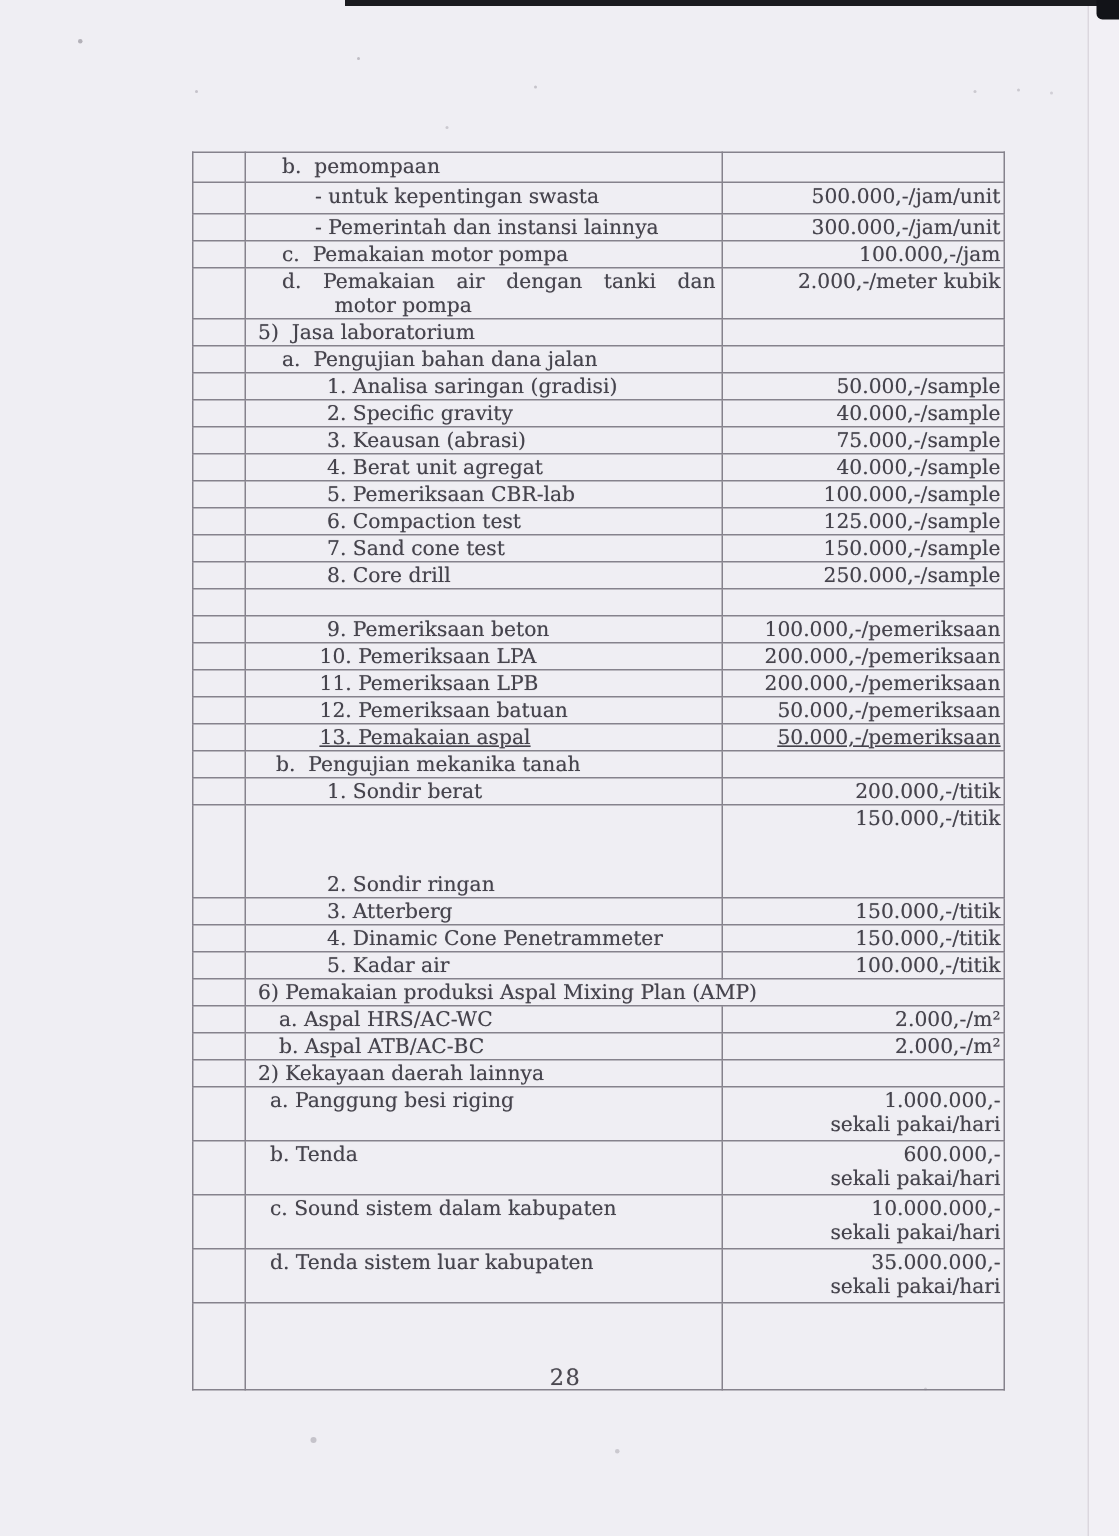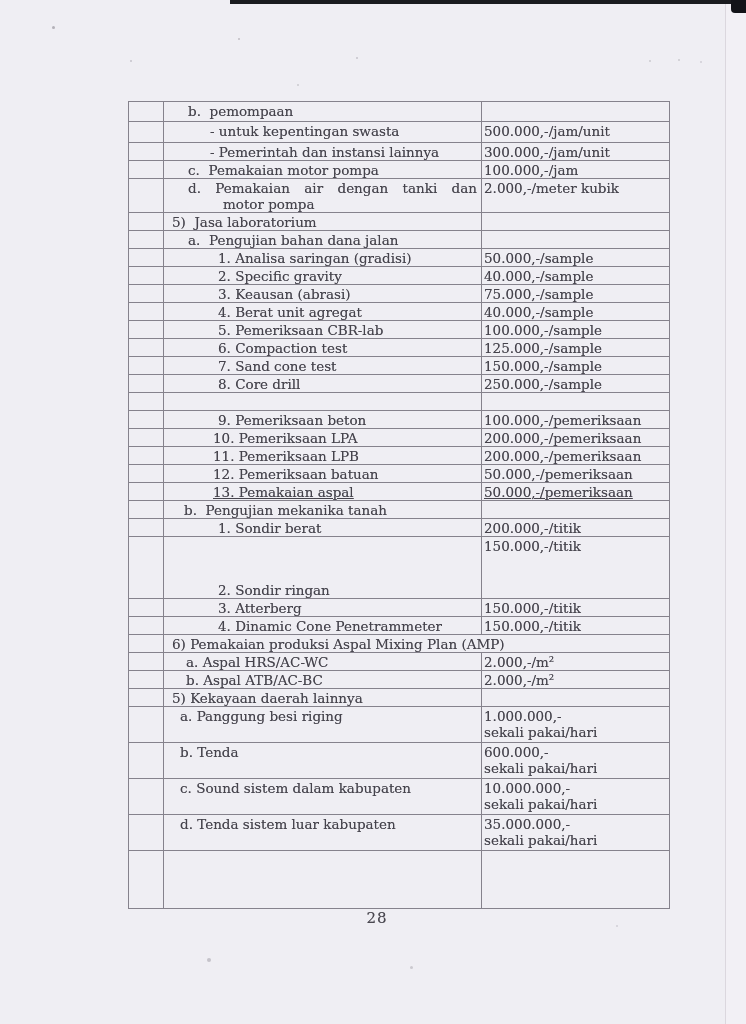--- a/index.html
+++ b/index.html
@@ -28,21 +28,21 @@
   table.tariff td{
     border:1px solid #85828c;
     padding:1px 2px 0 2px;
     font-size:13.5px;line-height:16px;
     vertical-align:top;
     text-shadow:0 0 0.5px rgba(69,67,76,0.55);
     overflow:hidden;
   }
   td.c-no{width:30px;}
   td.c-desc{width:313px;}
-  td.c-price{width:183px;padding-right:6px;}
+  td.c-price{width:183px;text-align:right;padding-right:6px;}
   .desc-line{white-space:pre-wrap;}
   .justify-line{
     text-align:justify;text-align-last:justify;word-spacing:5px;padding-right:2px;
   }
   .page-number{
     position:absolute;left:337px;top:909px;width:80px;
     text-align:center;font-size:15px;letter-spacing:1px;color:#4a4850;
     text-shadow:0 0 0.5px rgba(69,67,76,0.5);
   }
 </style>
@@ -248,20 +248,27 @@
         </tr>
         <tr style="height: 18px;">
           <td class="c-no"></td>
           <td class="c-desc">
             <div class="desc-line" style="padding-left: 52px;">4. Dinamic Cone Penetrammeter</div>
           </td>
           <td class="c-price">150.000,-/titik</td>
         </tr>
         <tr style="height: 18px;">
           <td class="c-no"></td>
+          <td class="c-desc">
+            <div class="desc-line" style="padding-left: 52px;">5. Kadar air</div>
+          </td>
+          <td class="c-price">100.000,-/titik</td>
+        </tr>
+        <tr style="height: 18px;">
+          <td class="c-no"></td>
           <td class="c-desc" colspan="2">
             <div class="desc-line" style="padding-left: 6px;">6) Pemakaian produksi Aspal Mixing Plan (AMP)</div>
           </td>
         </tr>
         <tr style="height: 18px;">
           <td class="c-no"></td>
           <td class="c-desc">
             <div class="desc-line" style="padding-left: 20px;">a. Aspal HRS/AC-WC</div>
           </td>
           <td class="c-price">2.000,-/m²</td>
@@ -269,21 +276,21 @@
         <tr style="height: 18px;">
           <td class="c-no"></td>
           <td class="c-desc">
             <div class="desc-line" style="padding-left: 20px;">b. Aspal ATB/AC-BC</div>
           </td>
           <td class="c-price">2.000,-/m²</td>
         </tr>
         <tr style="height: 18px;">
           <td class="c-no"></td>
           <td class="c-desc">
-            <div class="desc-line" style="padding-left: 6px;">5) Kekayaan daerah lainnya</div>
+            <div class="desc-line" style="padding-left: 6px;">2) Kekayaan daerah lainnya</div>
           </td>
           <td class="c-price"></td>
         </tr>
         <tr style="height: 36px;">
           <td class="c-no"></td>
           <td class="c-desc">
             <div class="desc-line" style="padding-left: 14px;">a. Panggung besi riging</div>
           </td>
           <td class="c-price">
             <div>1.000.000,-</div>

